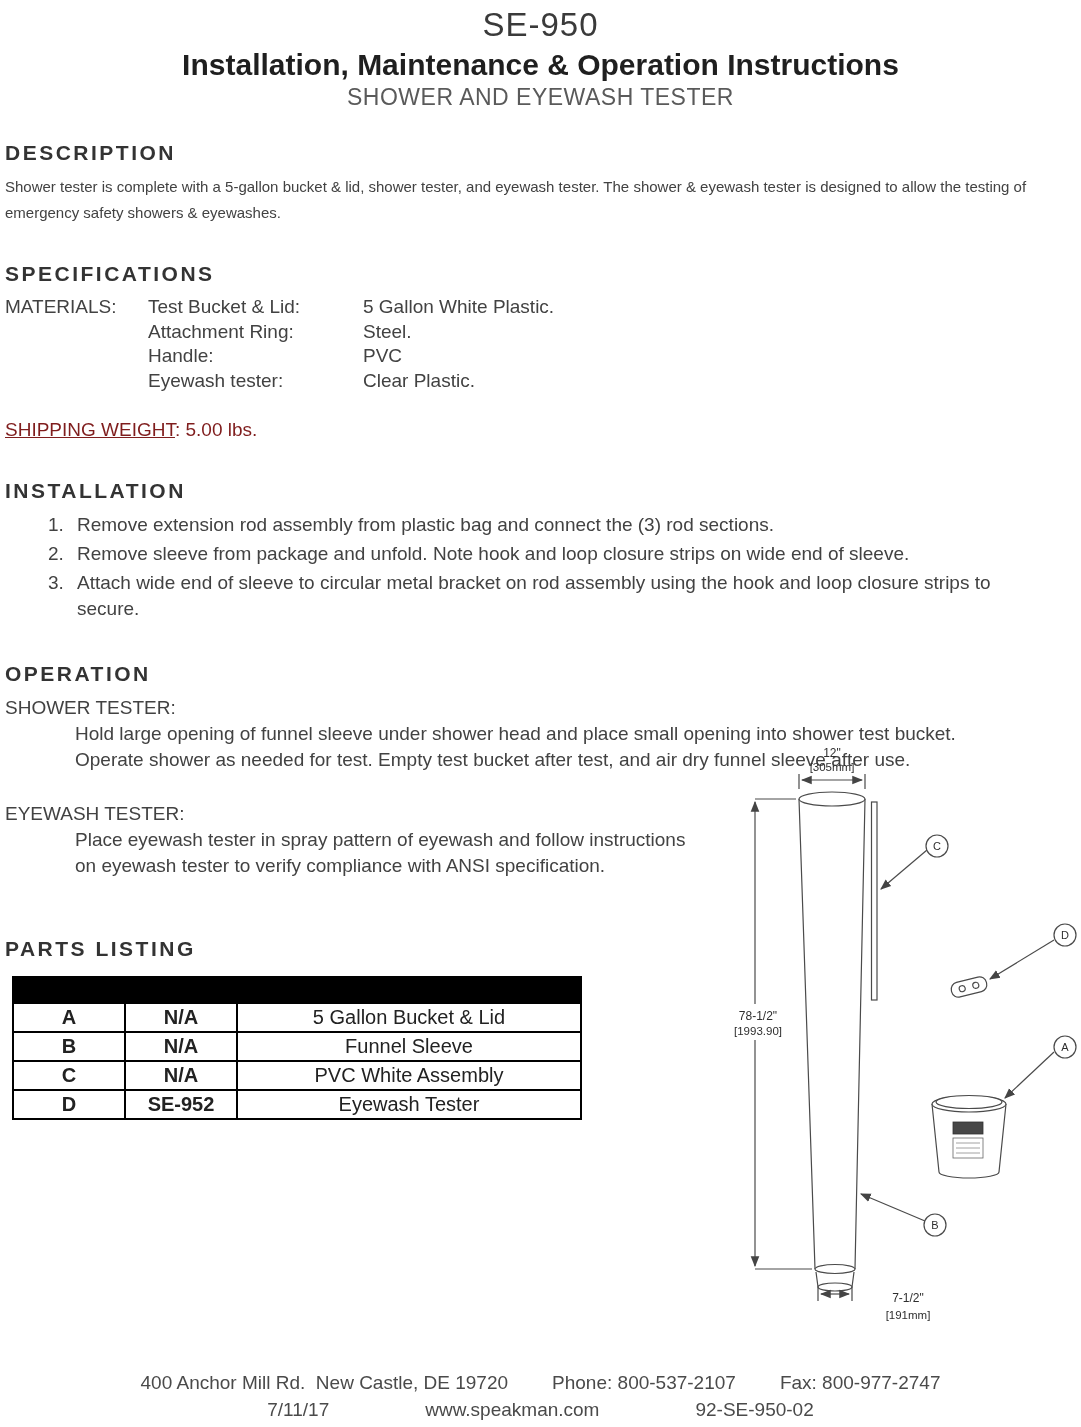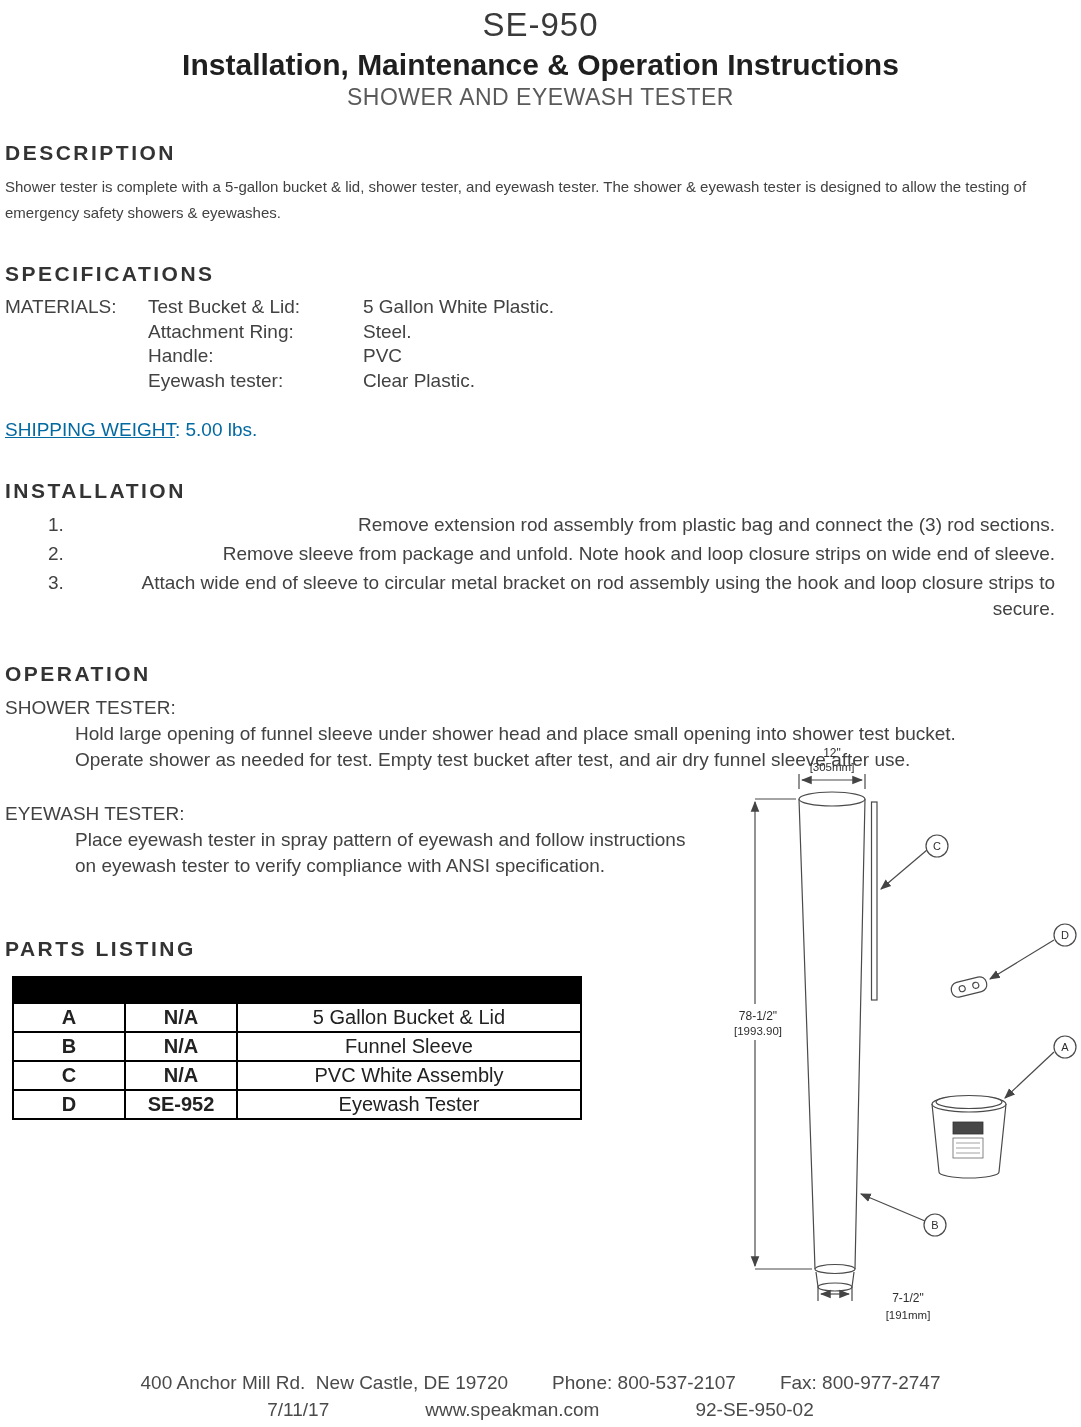--- a/index.html
+++ b/index.html
@@ -22,25 +22,25 @@
     font-size:21px; font-weight:700; letter-spacing:2.5px;
     color:#333333; margin:0 0 9px 0;
   }
   .body-text { font-size:15px; line-height:26px; margin:0; color:#424242; }
 
   #description   { margin-top:30px; }
   #description .body-text { width:1035px; }
 
   #specifications{ margin-top:36px; }
   .spec-row { display:grid; grid-template-columns:143px 215px 1fr; font-size:19px; line-height:24.5px; color:#424242; }
-  .shipping { margin:26px 0 0 0; font-size:19px; color:#0369a1; }
+  .shipping { margin:26px 0 0 0; font-size:19px; color:#7f1d1d; }
   .ul { text-decoration:underline; }
 
   #installation  { margin-top:38px; }
-  .steps { margin:2px 0 0 0; padding-left:64px; font-size:19px; line-height:26px; color:#424242;text-align:right; }
+  .steps { margin:2px 0 0 0; padding-left:64px; font-size:19px; line-height:26px; color:#424242; }
   .steps li { padding-left:8px; margin-bottom:3px; }
 
   #operation { margin-top:40px; }
   .op-label  { font-size:19px; line-height:25px; color:#424242; }
   .op-body   { margin:1px 0 0 70px; font-size:19px; line-height:26px; color:#424242; }
   .op-body.shower  { width:950px; margin-bottom:28px; }
   .op-body.eyewash { width:618px; }
 
   #parts { margin-top:58px; }
   .parts-table { border-collapse:collapse; margin:15px 0 0 7px; }

